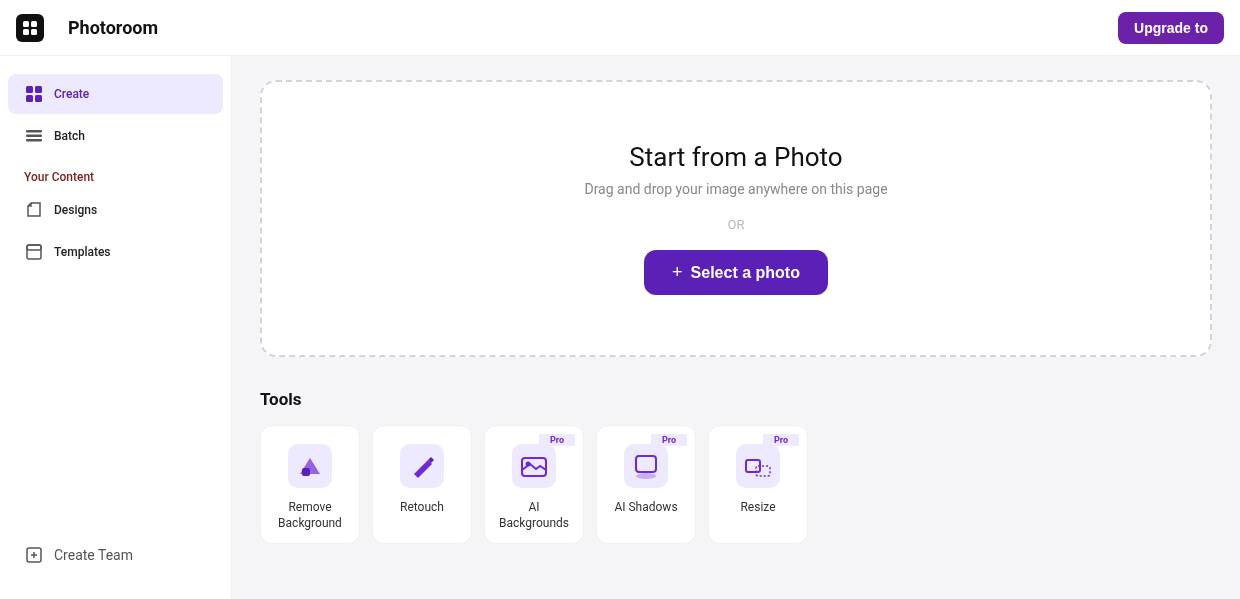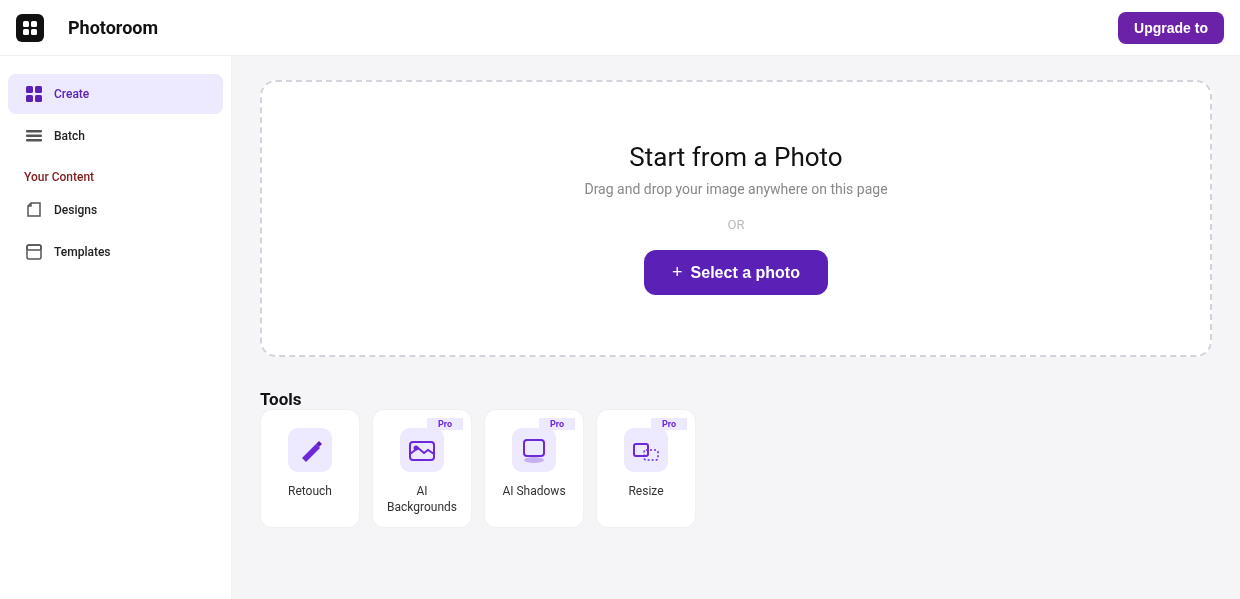--- a/index.html
+++ b/index.html
@@ -155,20 +155,21 @@
       display: flex;
       align-items: center;
       gap: 8px;
     }
 
     
     .tools-title {
       font-size: 17px;
       font-weight: 700;
       color: #111;
+      margin-bottom: 16px;
     }
     .tools-grid {
       display: flex;
       gap: 12px;
       flex-wrap: wrap;
     }
     .tool-card {
       background: #fff;
       border-radius: 12px;
       width: 100px;
@@ -283,38 +284,60 @@
         <span class="icon">
           <svg width="20" height="20" viewBox="0 0 20 20" fill="none">
             <rect x="3" y="3" width="14" height="14" rx="2" stroke="#555" stroke-width="1.5" fill="none"></rect>
             <rect x="3" y="3" width="14" height="5" rx="2" stroke="#555" stroke-width="1.5" fill="none"></rect>
           </svg>
         </span>
         <span>Templates</span>
       </div>
     </div>
 
+    <div class="sidebar-bottom">
+      <div class="create-team-row">
+        <span>
+          <svg width="20" height="20" viewBox="0 0 20 20" fill="none">
+            <rect x="3" y="3" width="14" height="14" rx="2" stroke="#555" stroke-width="1.5" fill="none"></rect>
+            <line x1="7" y1="10" x2="13" y2="10" stroke="#555" stroke-width="1.5"></line>
+            <line x1="10" y1="7" x2="10" y2="13" stroke="#555" stroke-width="1.5"></line>
+          </svg>
+        </span>
+        <span>Create Team</span>
+      </div>
+    </div>
   </div>
 
   <div class="main">
 
     <div class="dropzone">
       <div class="dropzone-title">Start from a Photo</div>
       <div class="dropzone-subtitle">Drag and drop your image anywhere on this page</div>
       <div class="dropzone-or">OR</div>
       <button class="select-photo-btn">
         <span style="font-size:18px;font-weight:300;">+</span>
         <span>Select a photo</span>
       </button>
     </div>
 
     <div>
       <div class="tools-title">Tools</div>
       <div class="tools-grid">
 
+        <div class="tool-card">
+          <div class="tool-icon-wrap">
+            <svg width="44" height="44" viewBox="0 0 44 44" fill="none">
+              <rect width="44" height="44" rx="10" fill="#ede9fe"></rect>
+              <path d="M12 30 L22 14 L32 30 Z" fill="#6d28d9" opacity="0.7"></path>
+              <rect x="14" y="24" width="8" height="8" rx="2" fill="#5b21b6"></rect>
+            </svg>
+          </div>
+          <div class="tool-label">Remove<br>Background</div>
+        </div>
 
         <div class="tool-card">
           <div class="tool-icon-wrap">
             <svg width="44" height="44" viewBox="0 0 44 44" fill="none">
               <rect width="44" height="44" rx="10" fill="#ede9fe"></rect>
               <path d="M14 30 L28 16 L32 20 L18 34Z" fill="#6d28d9"></path>
               <path d="M28 16 L31 13 L34 16 L31 19Z" fill="#5b21b6"></path>
             </svg>
           </div>
           <div class="tool-label">Retouch</div>

